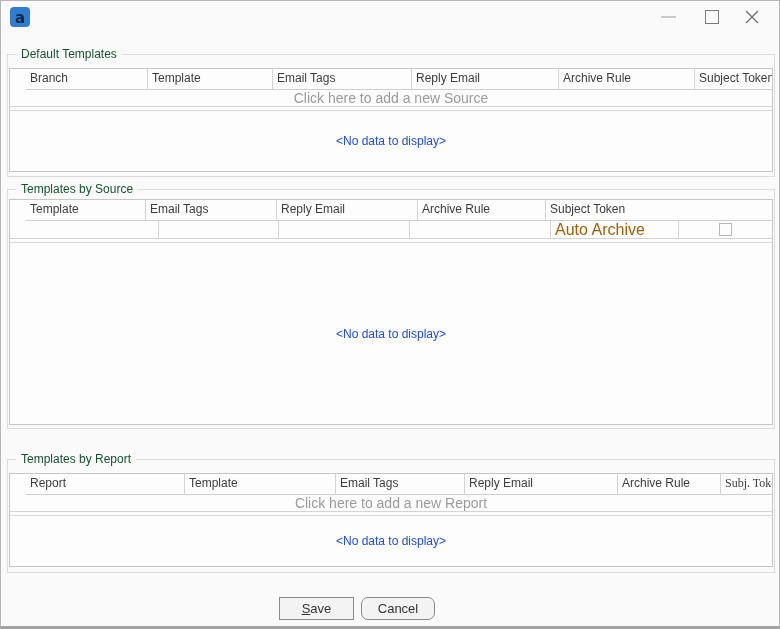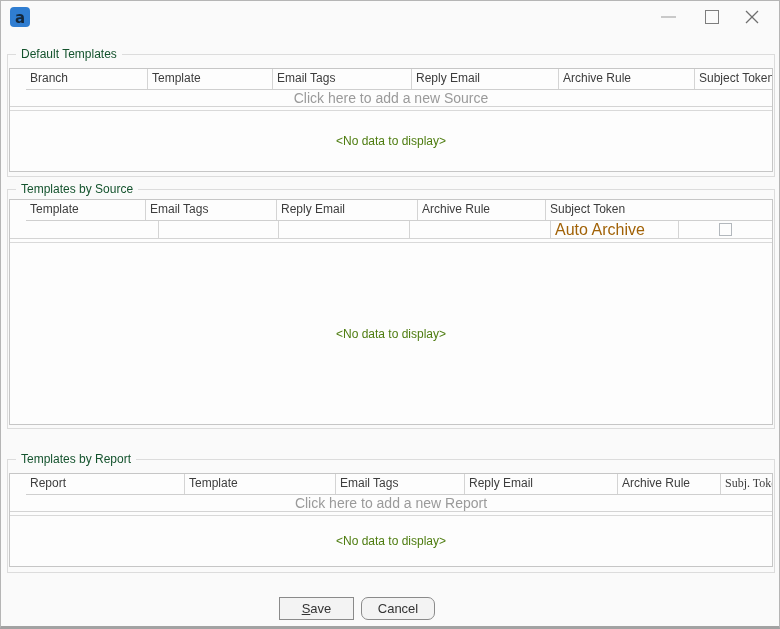--- a/index.html
+++ b/index.html
@@ -63,21 +63,21 @@
   }
   .dcell.last{border-right:none;}
   .dcell.center{justify-content:center;padding-left:0;}
   .checkbox{
     width:13px;height:13px;box-sizing:border-box;
     border:1px solid #b3b8bd;background:#fdfdfd;
   }
   .grid-gap{height:3px;flex:0 0 auto;border-bottom:1px solid #d9d9d9;}
   .empty-area{
     flex:1 1 auto;display:flex;align-items:center;justify-content:center;
-    font-size:12px;color:#4d7c0f;
+    font-size:12px;color:#1d4ed8;
   }
   
   .t1 .c0{width:122px;} .t1 .c1{width:125px;} .t1 .c2{width:139px;}
   .t1 .c3{width:147px;} .t1 .c4{width:136px;} .t1 .c5{flex:1;}
   
   .t2 .c0{width:149px;} .t2 .c1{width:120px;} .t2 .c2{width:131px;}
   .t2 .c3{width:141px;} .t2 .c4{width:128px;} .t2 .c5{flex:1;}
   
   .t3 .c0{width:159px;} .t3 .c1{width:151px;} .t3 .c2{width:129px;}
   .t3 .c3{width:153px;} .t3 .c4{width:103px;} .t3 .c5{flex:1;font-family:Liberation Serif, serif;}

